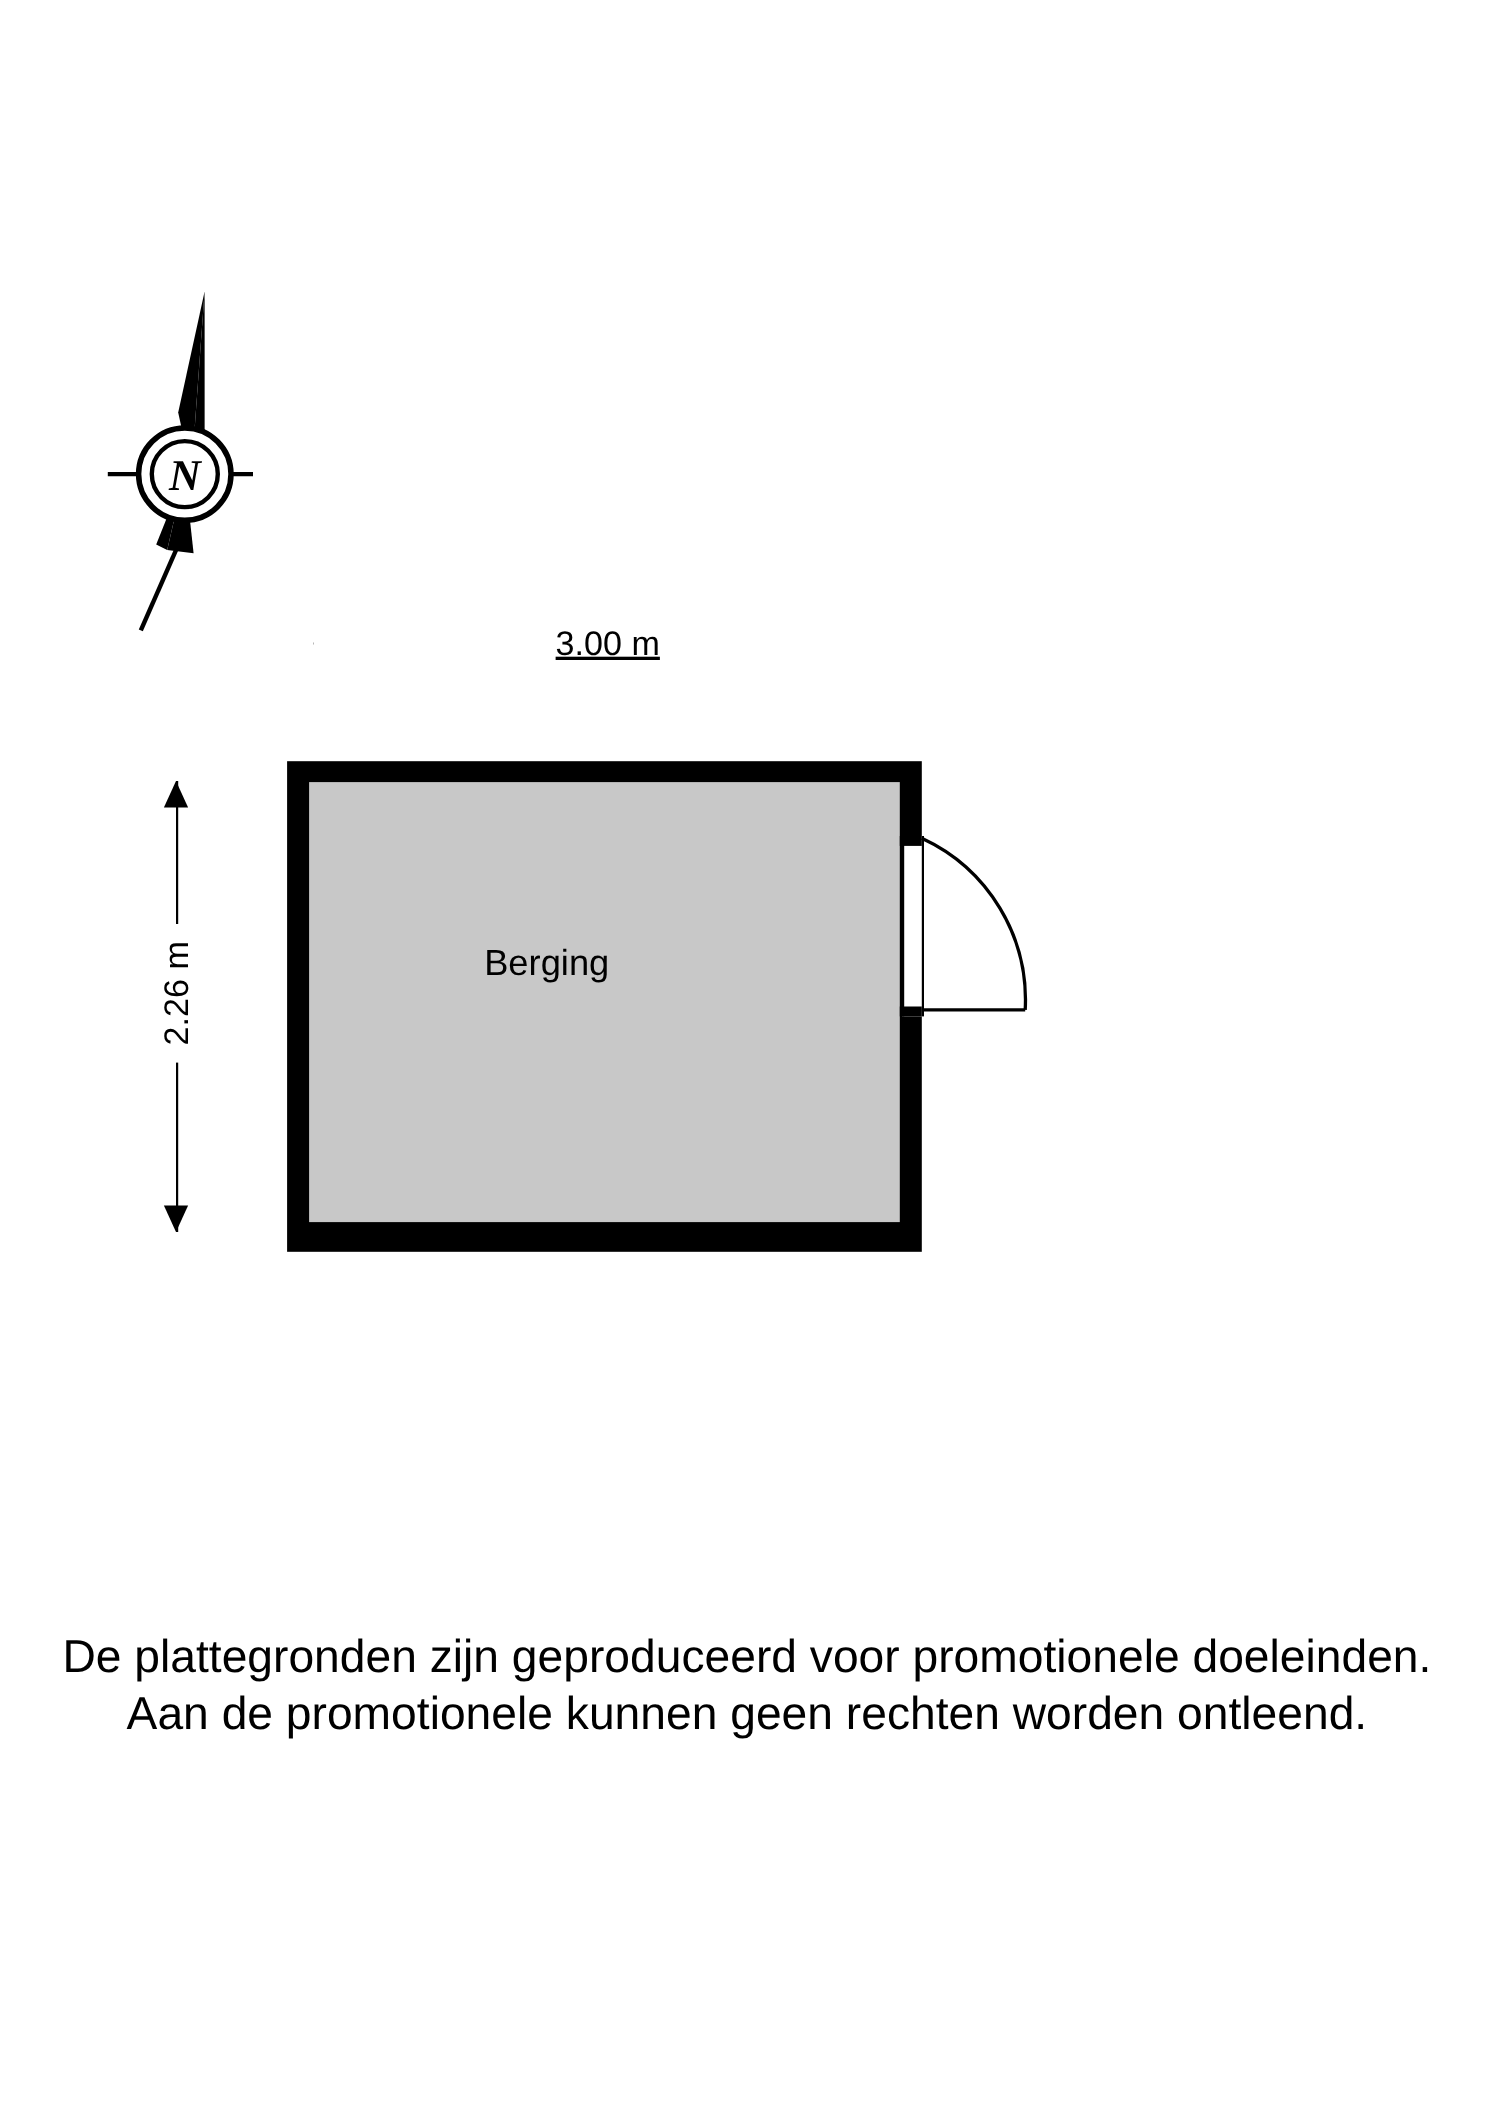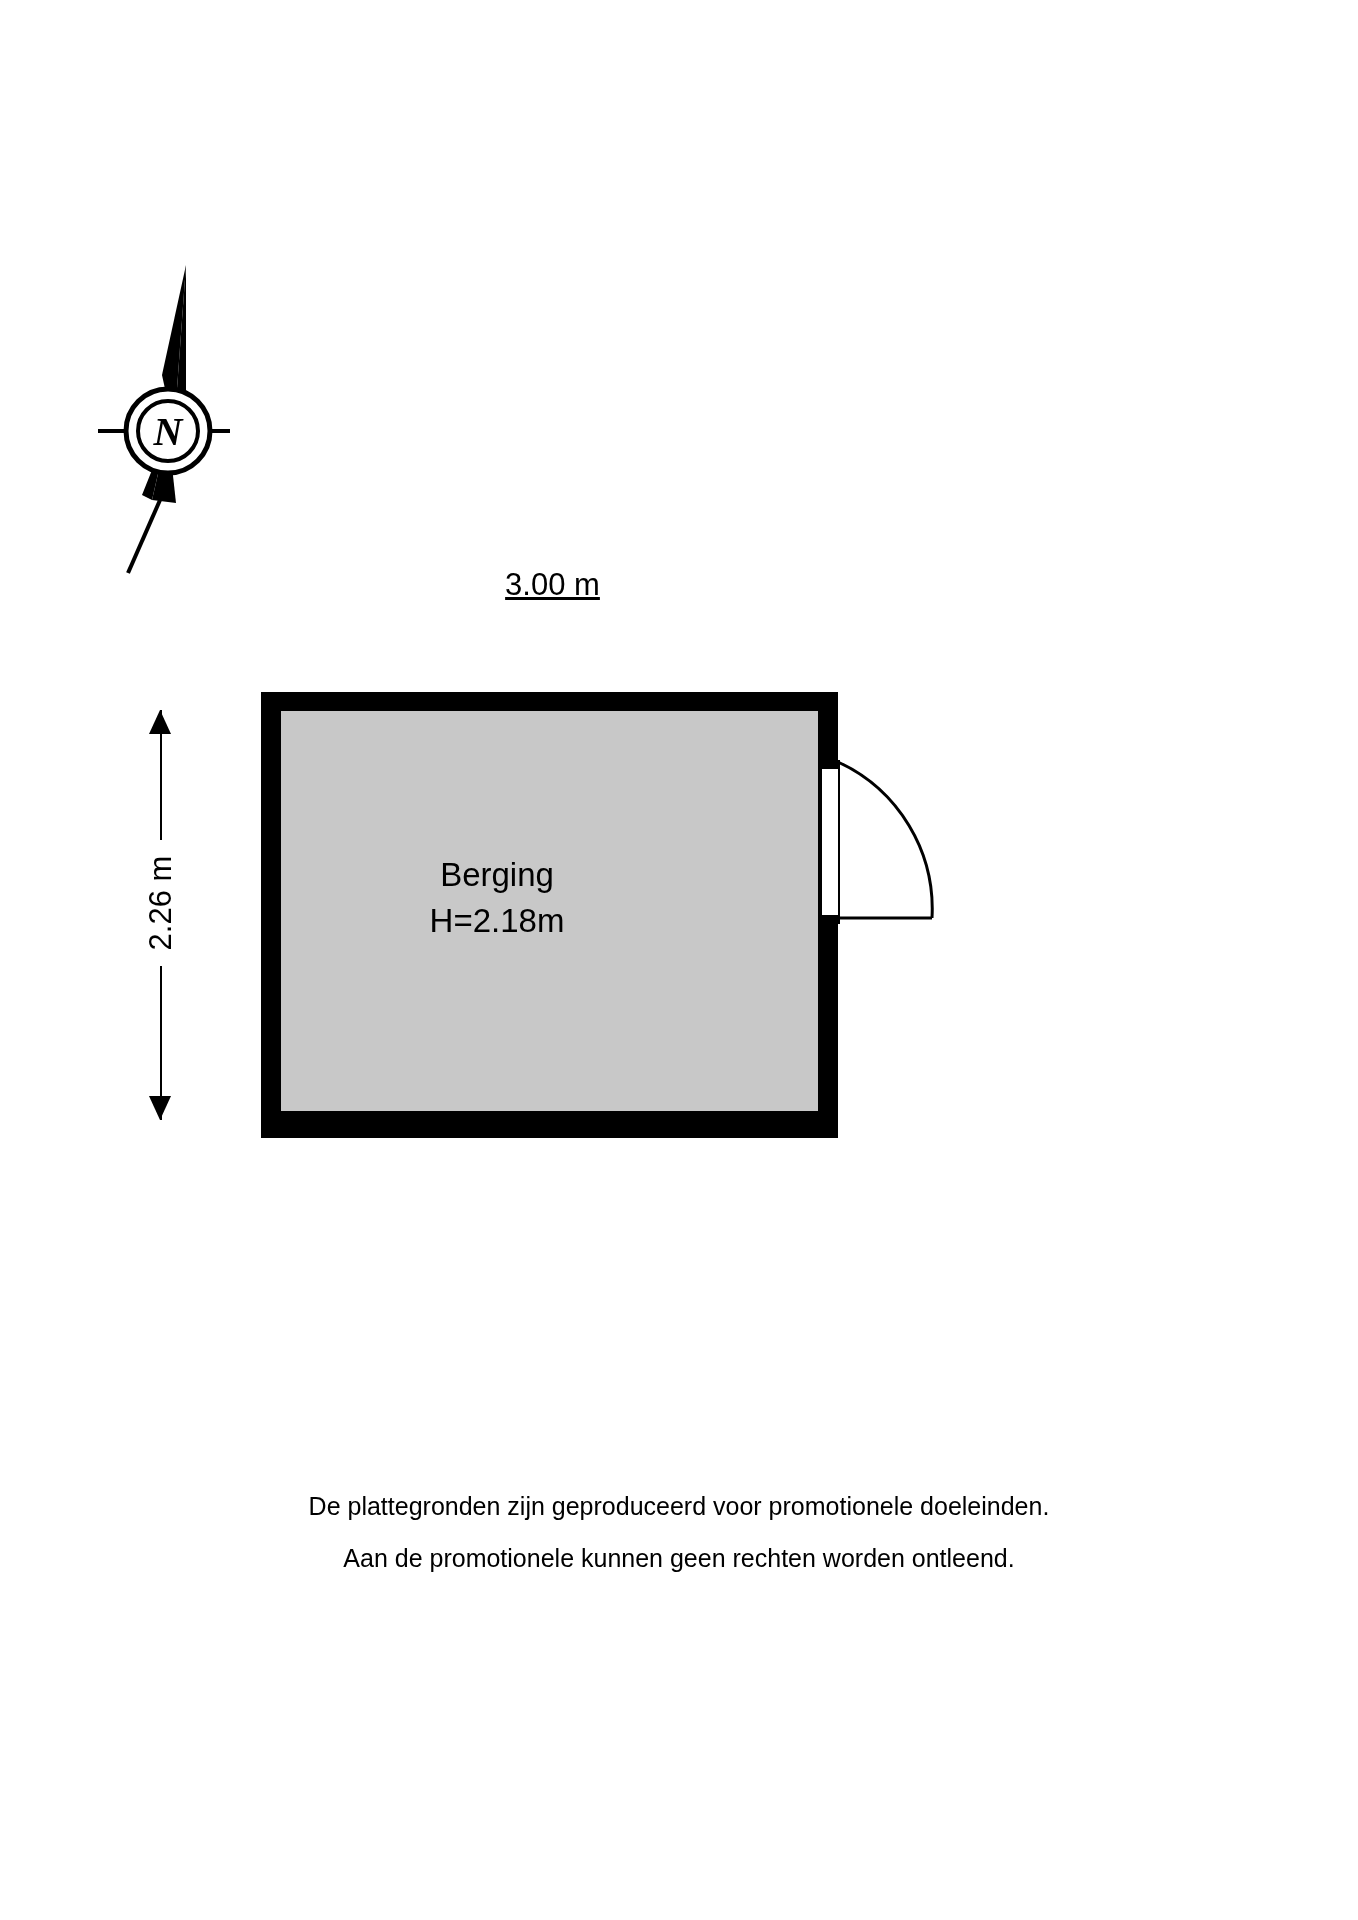--- a/index.html
+++ b/index.html
@@ -197,21 +197,21 @@
     overflow: visible;
   }
 
   
   #disclaimer {
     position: absolute;
     left: 0;
     top: 1480px;
     width: 1358px;
     text-align: center;
-    font-size: 25px;
+    font-size: 42px;
     line-height: 52px;
   }
 </style>
 </head>
 <body>
 
 <div id="compass">
   <svg width="170" height="330" viewBox="0 0 170 330">
 
     <polygon points="96,10 84,175 72,120" fill="#000"></polygon>
@@ -252,21 +252,20 @@
   </div>
 </div>
 
 <div id="floorplan">
   <div id="room-outer">
     <div id="room-inner"></div>
   </div>
 
   <div id="room-label">
     <div>Berging</div>
-    <div>H=2.18m</div>
   </div>
 
   <div id="door">
     <div id="door-leaf"></div>
     <div id="door-cap-top"></div>
     <div id="door-cap-bottom"></div>
   </div>
 
   <svg id="door-swing" viewBox="0 0 170 164">
     <path d="M 2 2 A 162 162 0 0 1 96 158" fill="none" stroke="#000" stroke-width="3"></path>

